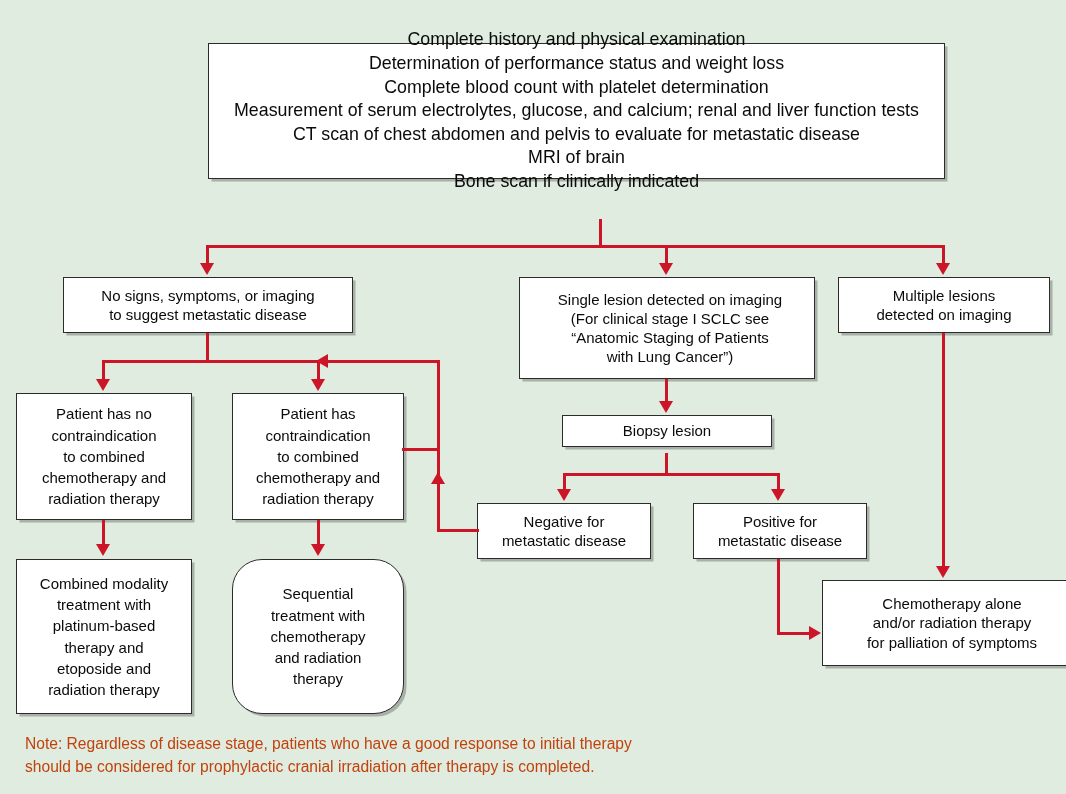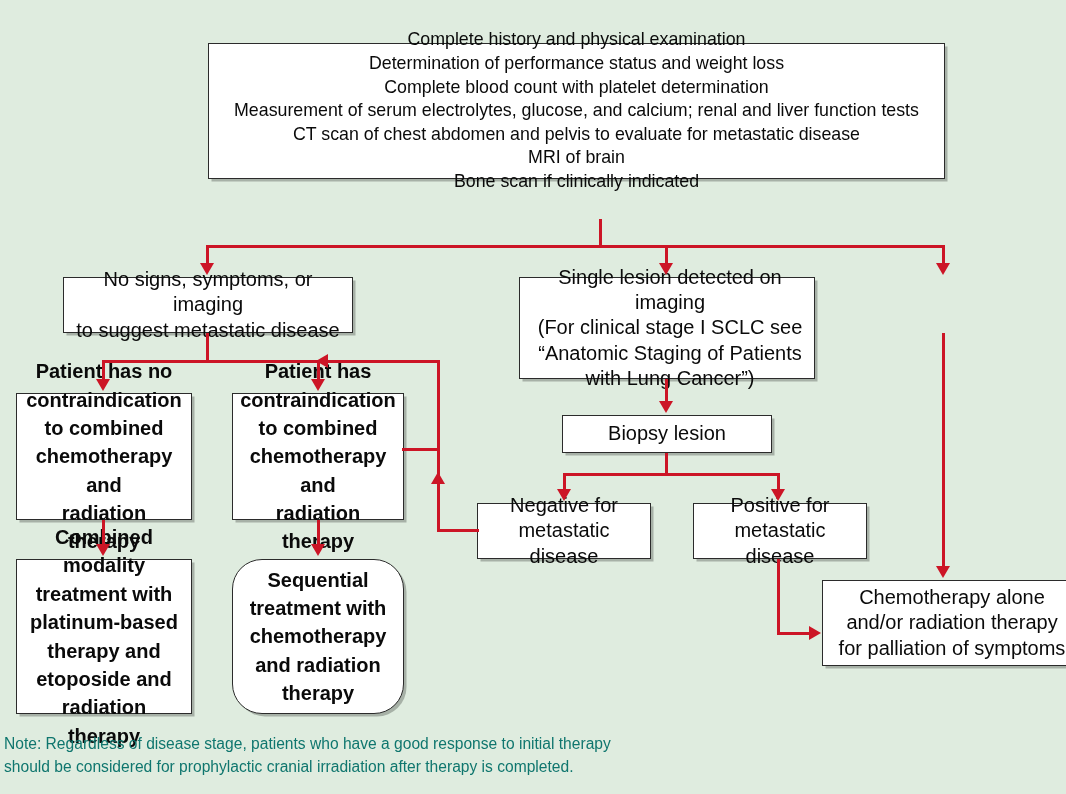--- a/index.html
+++ b/index.html
@@ -38,27 +38,27 @@
     position: absolute;
     box-sizing: border-box;
     background: #ffffff;
     border: 1.6px solid #2b2b2b;
     box-shadow: 3px 3px 0 -0.5px rgba(120,130,120,0.55);
     display: flex;
     align-items: center;
     justify-content: center;
     text-align: center;
     color: #0a0a0a;
-    font-size: 20px;
+    font-size: 15px;
     line-height: 1.27;
     padding: 4px 6px;
   }
   .node .txt { width: 100%; white-space: pre-line; }
   .node.big { font-size: 17.8px; line-height: 1.33; }
-  .node.tall { line-height: 1.42; font-weight: bold; }
+  .node.tall { line-height: 1.42; }
 
   
   .ln {
     position: absolute;
     background: #cc1526;
   }
   .ln.h { height: 3px; }
   .ln.v { width: 3px; }
 
   .arrow {
@@ -79,26 +79,26 @@
     border-color: transparent #cc1526 transparent transparent;
   }
   .arrow.right {
     border-width: 7.5px 0 7.5px 12px;
     border-color: transparent transparent transparent #cc1526;
   }
 
   
   #footer-note {
     position: absolute;
-    left: 4px;
+    left: 25px;
     top: 733px;
     width: 760px;
     font-size: 15.6px;
     line-height: 1.45;
-    color: #0f766e;
+    color: #c2410c;
     white-space: pre-line;
   }
 </style>
 </head>
 <body>
 
 <div id="page">
 
 
   <div class="node big" style="left:208px; top:43px; width:737px; height:136px;">
@@ -116,20 +116,24 @@
 to suggest metastatic disease</span>
   </div>
 
   <div class="node" style="left:519px; top:277px; width:296px; height:102px;padding-left:12px;">
     <span class="txt">Single lesion detected on imaging
 (For clinical stage I SCLC see
 “Anatomic Staging of Patients
 with Lung Cancer”)</span>
   </div>
 
+  <div class="node" style="left:838px; top:277px; width:212px; height:56px;">
+    <span class="txt">Multiple lesions
+detected on imaging</span>
+  </div>
 
   <div class="node tall" style="left:16px; top:393px; width:176px; height:127px;">
     <span class="txt">Patient has no
 contraindication
 to combined
 chemotherapy and
 radiation therapy</span>
   </div>
 
   <div class="node tall" style="left:232px; top:393px; width:172px; height:127px;">
@@ -150,21 +154,21 @@
   </div>
 
   <div class="node tall" style="left:232px; top:559px; width:172px; height:155px;border-radius:30px;">
     <span class="txt">Sequential
 treatment with
 chemotherapy
 and radiation
 therapy</span>
   </div>
 
-  <div class="node" style="left:562px; top:415px; width:210px; height:38px;">
+  <div class="node" style="left:562px; top:415px; width:210px; height:32px;">
     <span class="txt">Biopsy lesion</span>
   </div>
 
   <div class="node" style="left:477px; top:503px; width:174px; height:56px;">
     <span class="txt">Negative for
 metastatic disease</span>
   </div>
 
   <div class="node" style="left:693px; top:503px; width:174px; height:56px;">
     <span class="txt">Positive for

